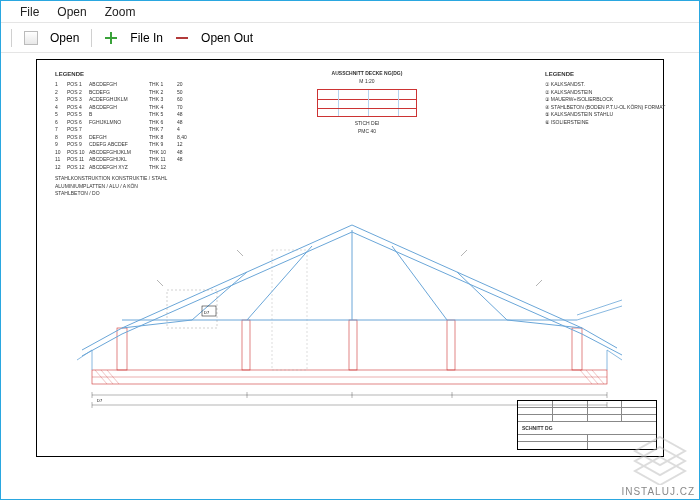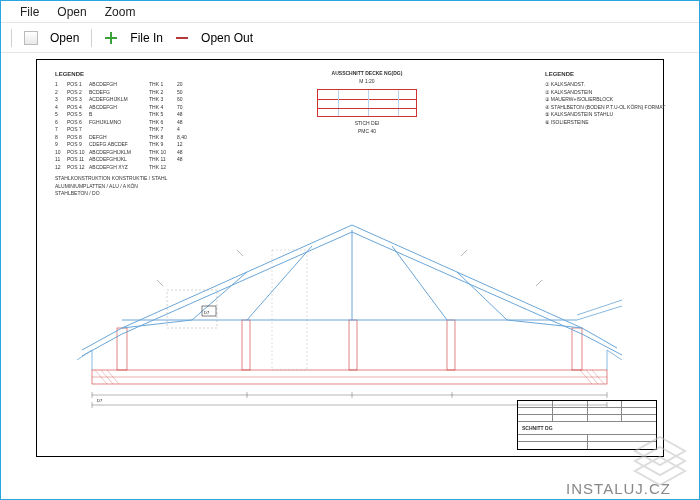--- a/index.html
+++ b/index.html
@@ -205,23 +205,23 @@
   }
   .watermark {
     position:absolute;
     right: 10px;
     bottom: 14px;
     opacity: 0.5;
   }
   .watermark svg { display:block; }
   .wm-text {
     position:absolute;
-    right: 28px;
+    right: 4px;
     bottom: 2px;
-    font-size: 15px;
+    font-size: 10px;
     color: #888;
     letter-spacing: 1px;
   }
 </style>
 </head>
 <body>
 
 <div class="window">
 
 

